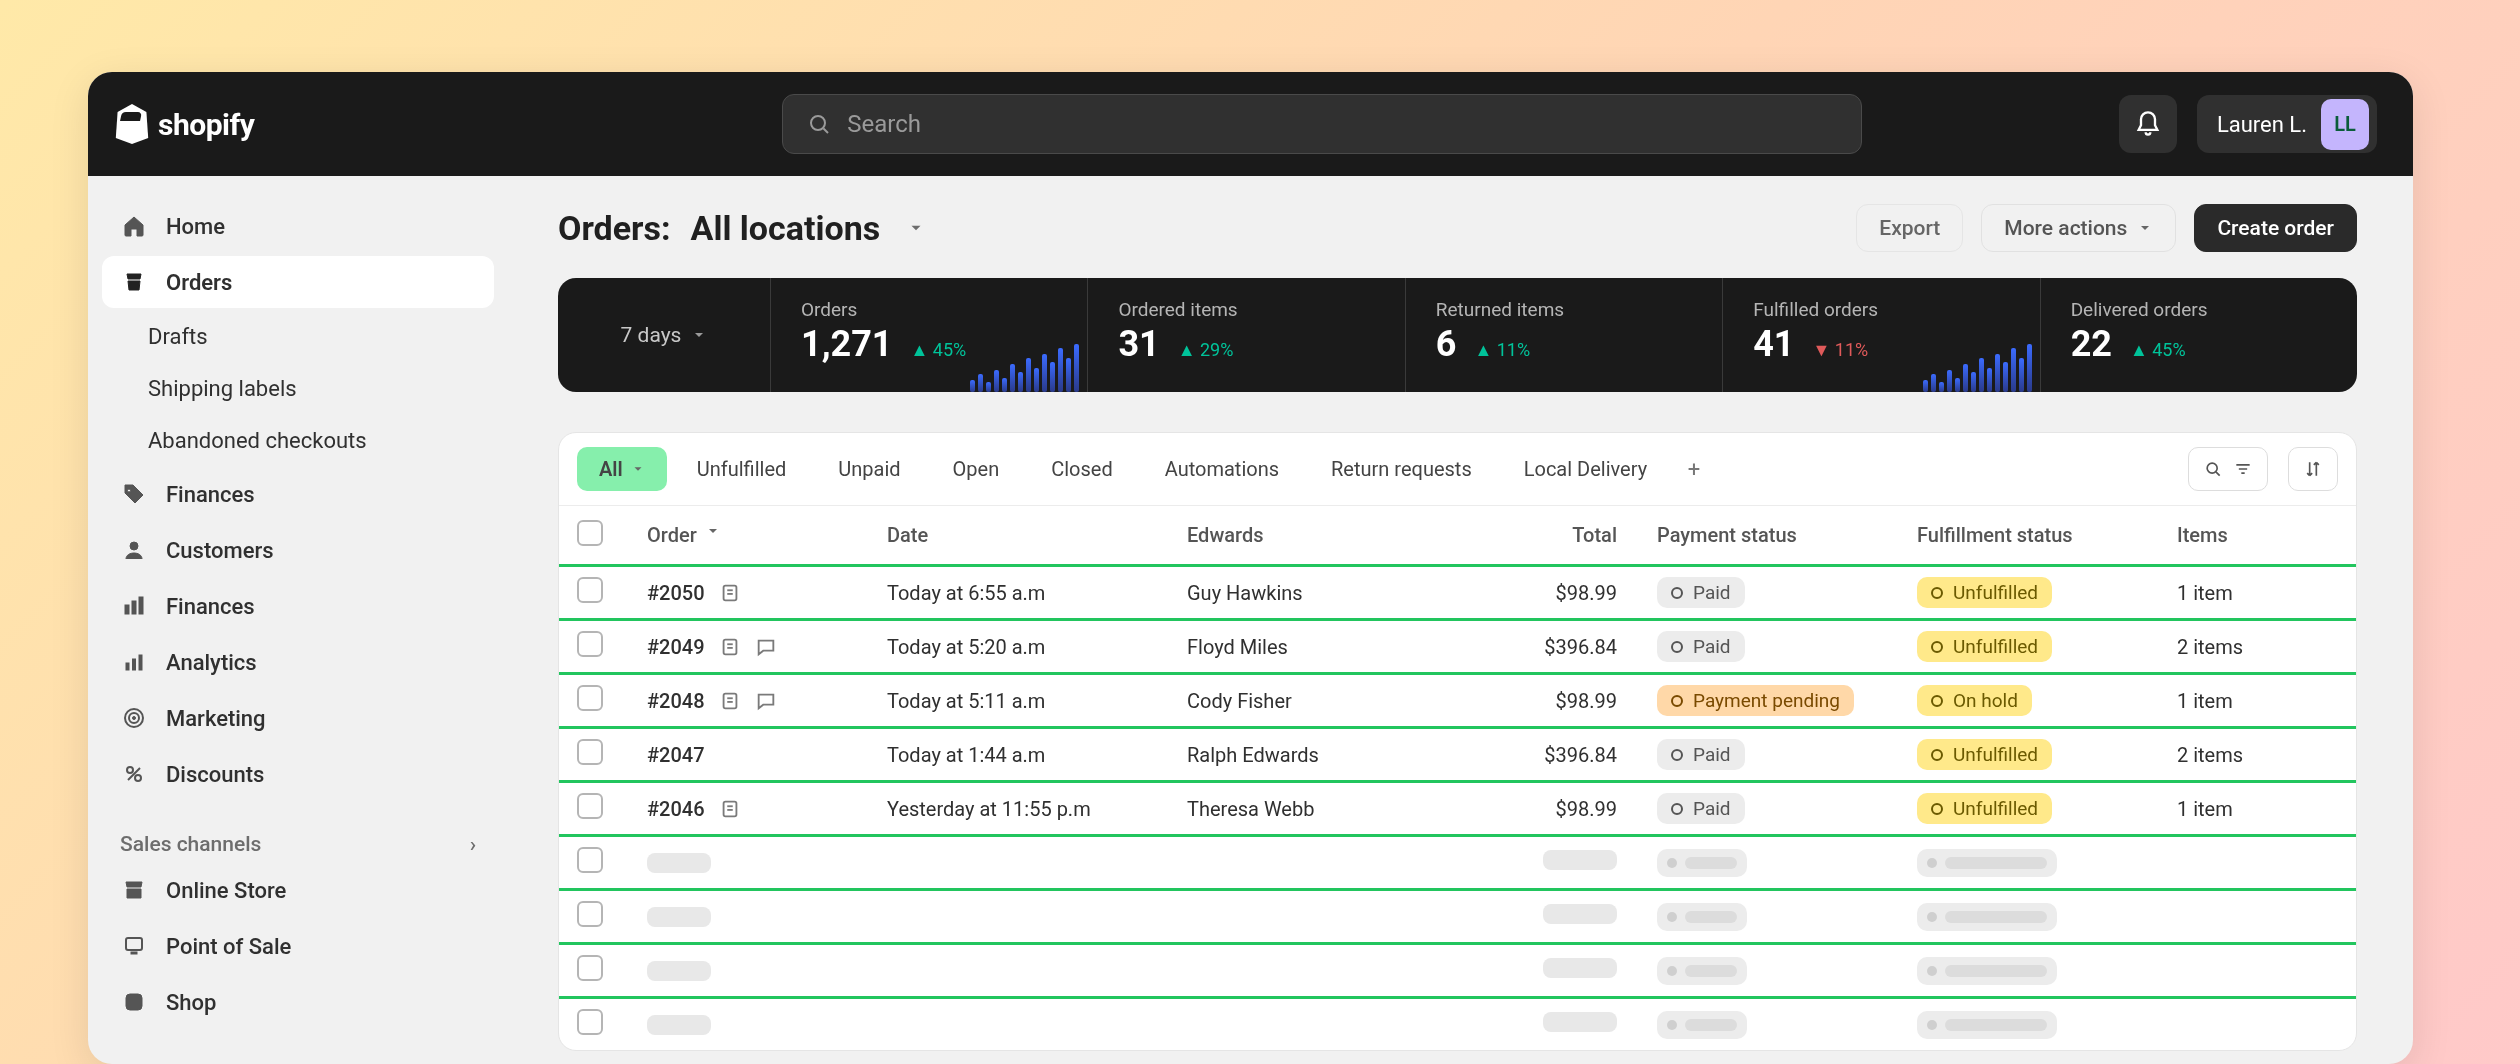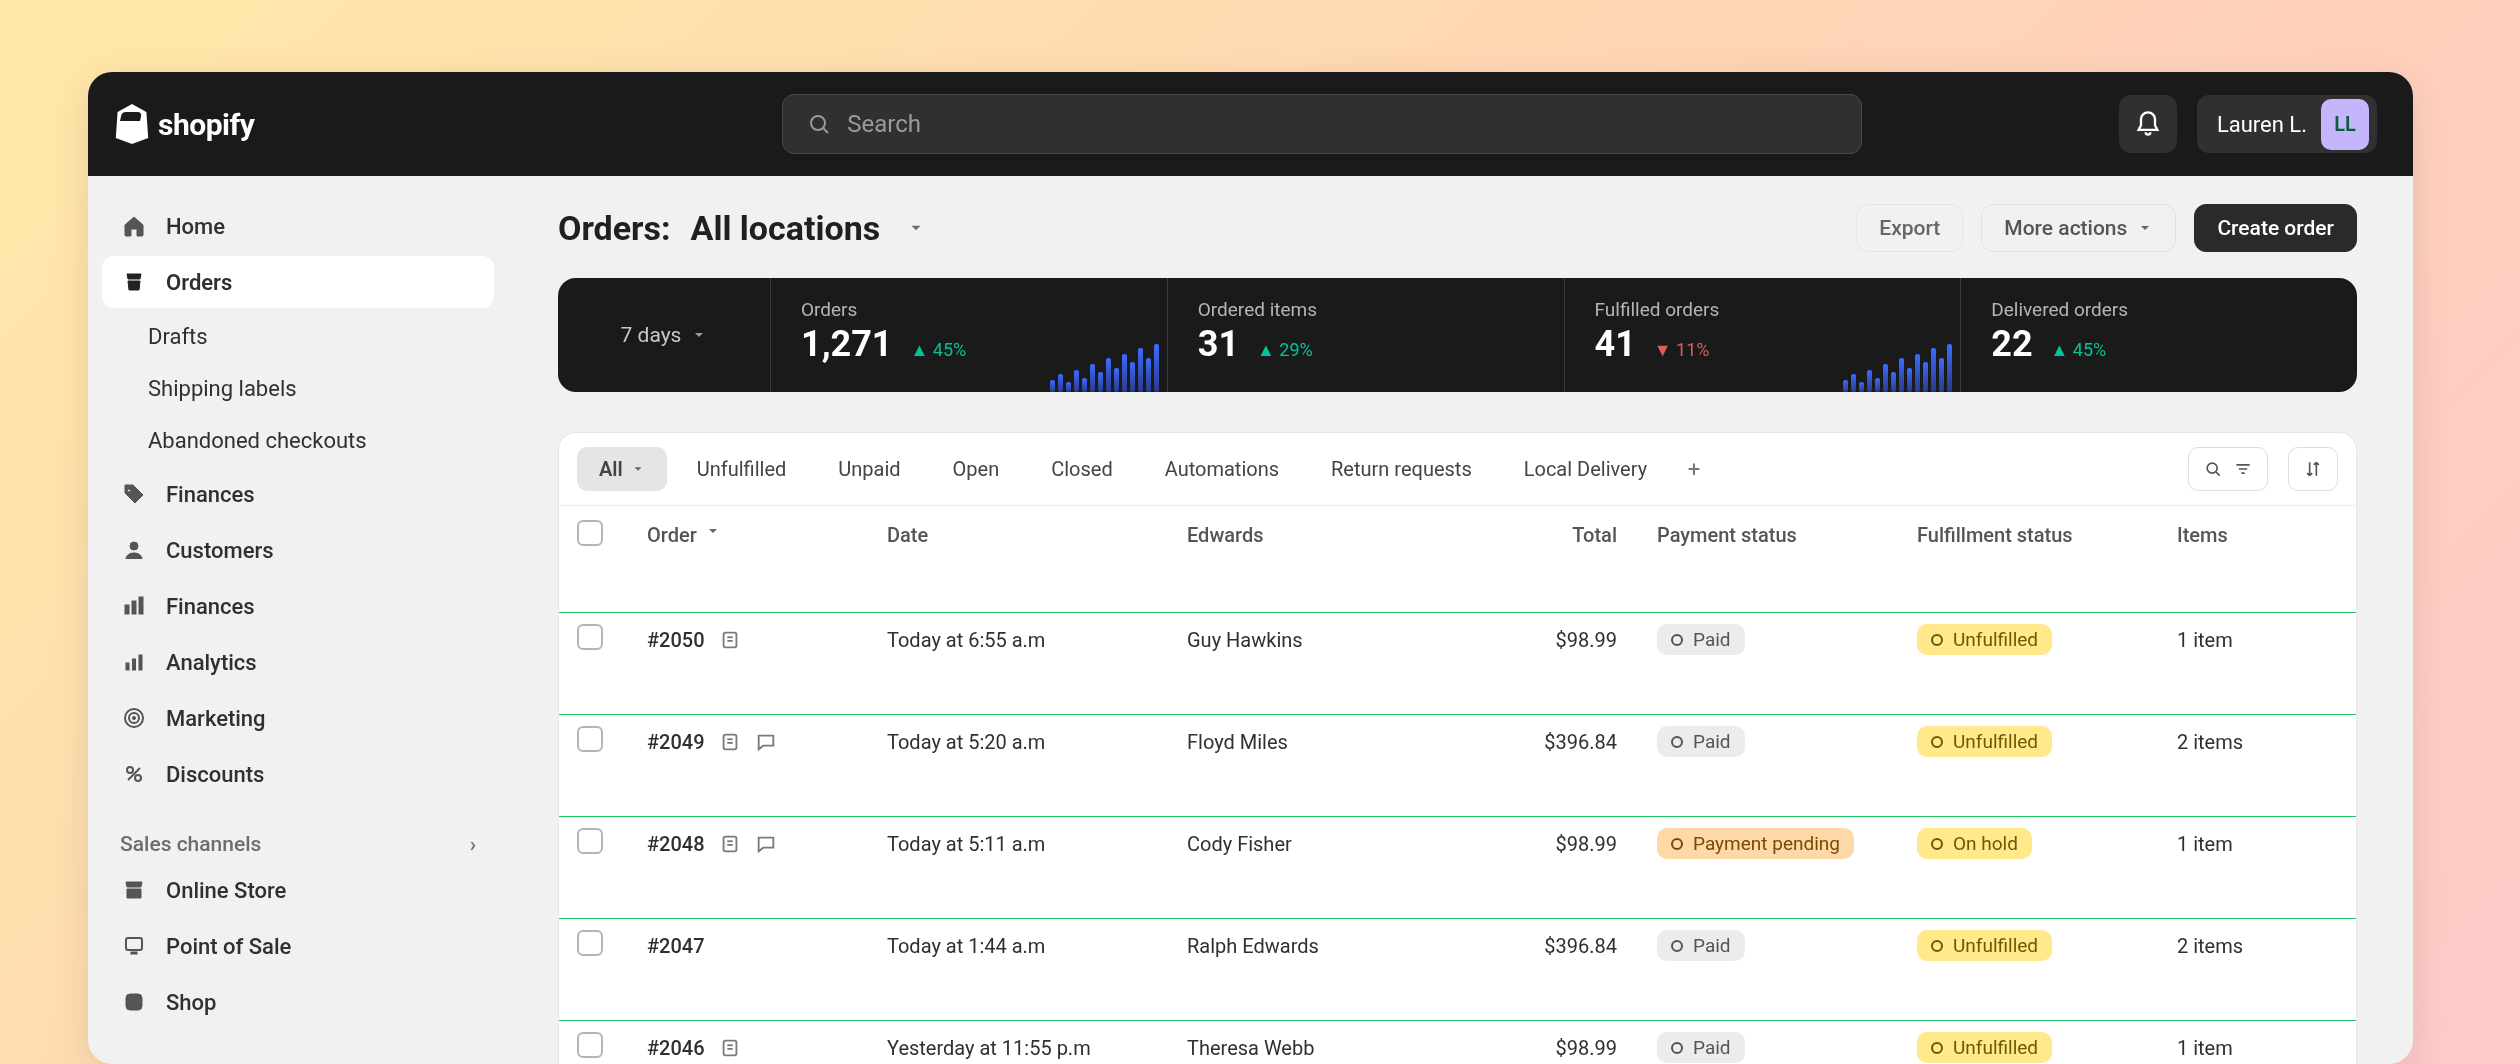--- a/index.html
+++ b/index.html
@@ -130,38 +130,38 @@
   .spark span{width:5px;background:linear-gradient(180deg,#3b6bff,#2a3a8a);border-radius:2px;}
 
   
   .card{background:#fff;border-radius:18px;border:1px solid #e5e5e5;overflow:hidden;}
   .card-tabs{
     display:flex;align-items:center;padding:14px 18px;gap:8px;border-bottom:1px solid #ececec;
   }
   .tab{
     padding:10px 22px;border-radius:10px;font-size:20px;color:#444;display:flex;align-items:center;gap:8px;
   }
-  .tab.active{background:#e5e5e5;font-weight:600;}
+  .tab.active{background:#86efac;font-weight:600;}
   .tab .tiny-caret svg{width:14px;height:14px;fill:#666;}
   .card-tabs .spacer{flex:1;}
   .icon-ctrl{
     height:44px;border:1px solid #ddd;border-radius:10px;display:flex;align-items:center;justify-content:center;
     padding:0 14px;gap:10px;
   }
   .icon-ctrl svg{width:20px;height:20px;stroke:#555;fill:none;stroke-width:2;}
 
   .thead,.trow{
     display:grid;
     grid-template-columns: 70px 240px 300px 270px 200px 260px 260px 150px;
     align-items:center;
     padding:0 18px;
   }
   .thead{height:58px;color:#555;font-size:20px;font-weight:500;}
   .thead .sort-col{display:flex;align-items:flex-start;gap:8px;}
-  .trow{height:54px;border-top:1px solid #22c55e;font-size:20px;color:#303030;margin-top:48px;}
+  .trow{height:54px;border-top:3px solid #22c55e;font-size:20px;color:#303030;}
   .chk{width:26px;height:26px;border:2px solid #b5b5b5;border-radius:6px;display:inline-block;}
   .order-cell{display:flex;align-items:center;gap:14px;}
   .order-id{color:#303030;font-weight:500;}
   .mini-ic{width:22px;height:22px;}
   .mini-ic svg{width:22px;height:22px;stroke:#7a7a7a;fill:none;stroke-width:2;}
   .total-cell{text-align:right;padding-right:40px;}
   .pill{
     display:inline-flex;align-items:center;gap:10px;padding:4px 14px;border-radius:10px;font-size:19px;
   }
   .pill .dot{width:12px;height:12px;border:2.5px solid currentColor;border-radius:50%;}
@@ -385,20 +385,29 @@
                 <span style="height: 34px;"></span>
                 <span style="height: 48px;"></span>
               </div>
             </div>
             <div class="stat">
     <div class="stat-label">Ordered items</div>
     <div class="stat-row">
       <span class="stat-value">31</span>
       <span class="delta up">
         ▲ 29%
+      </span>
+    </div>
+            </div>
+            <div class="stat">
+    <div class="stat-label">Returned items</div>
+    <div class="stat-row">
+      <span class="stat-value">6</span>
+      <span class="delta up">
+        ▲ 11%
       </span>
     </div>
             </div>
             <div class="stat">
     <div class="stat-label">Fulfilled orders</div>
     <div class="stat-row">
       <span class="stat-value">41</span>
       <span class="delta down">
         ▼ 11%
       </span>

